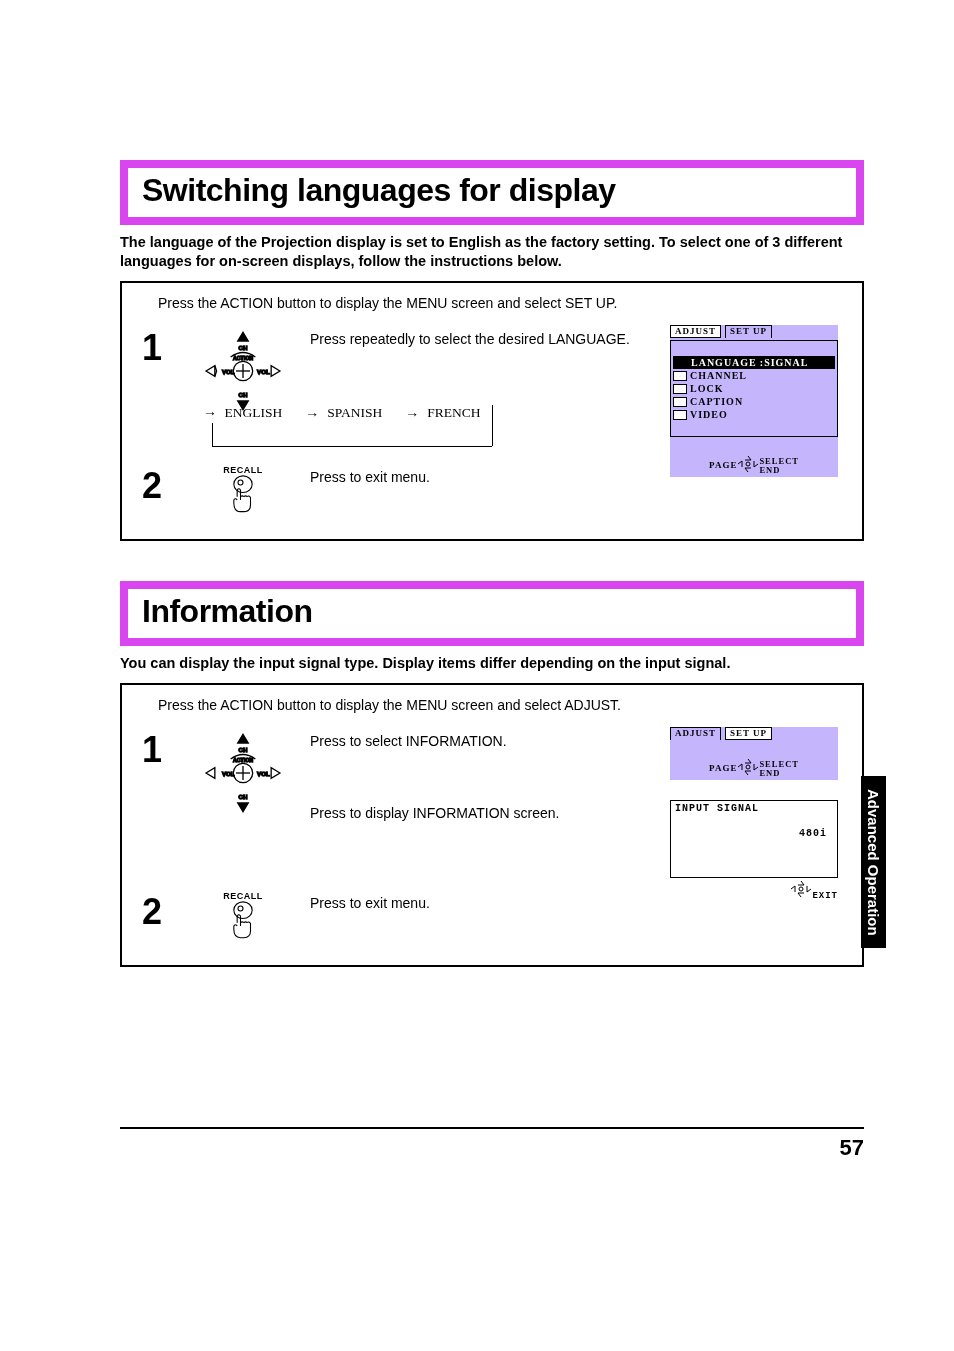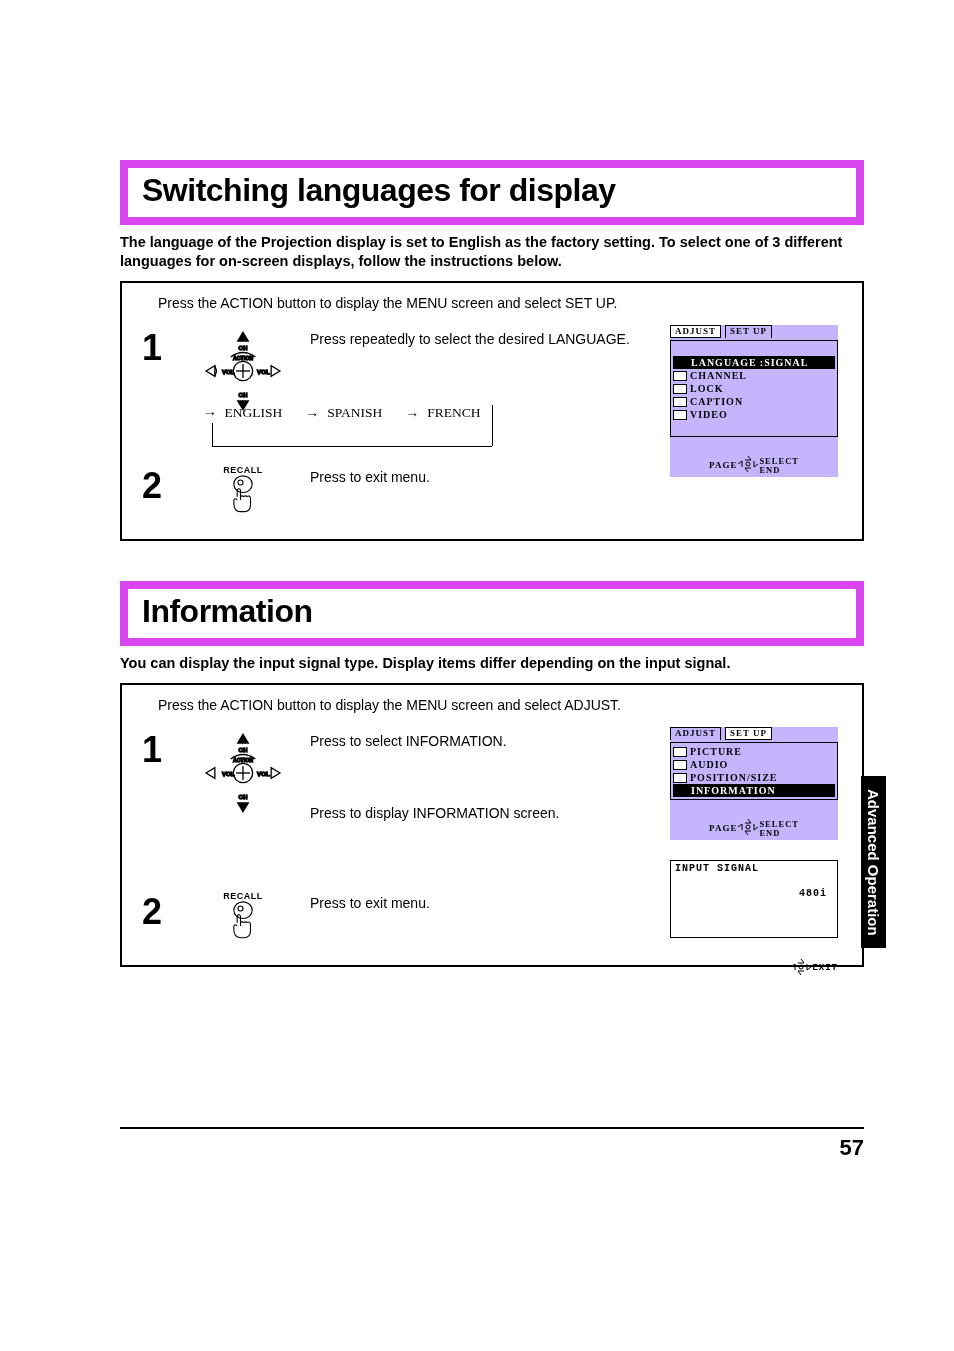--- a/index.html
+++ b/index.html
@@ -266,38 +266,20 @@
 
 <div class="inst-box" style="margin-bottom:0;">
   <p class="topline">Press the ACTION button to display the MENU screen and select ADJUST.</p>
 
   <div class="osd-outer" style="top:42px;">
     <div class="osd">
       <div class="osd-tabs">
         <span class="osd-tab" style="border-bottom:none">ADJUST</span>
         <span class="osd-tab inactive">SET UP</span>
       </div>
-      <div style="border:1px solid #000; padding:2px 2px;">
-        <div class="osd-row">
-            <span class="mini-icon"></span>
-            <span>PICTURE</span>
-          </div>
-        <div class="osd-row">
-            <span class="mini-icon"></span>
-            <span>AUDIO</span>
-          </div>
-        <div class="osd-row">
-            <span class="mini-icon"></span>
-            <span>POSITION/SIZE</span>
-          </div>
-        <div class="osd-row hl">
-            <span class="mini-icon inv"></span>
-            <span>INFORMATION</span>
-          </div>
-      </div>
       <div class="osd-footer">
         <span>PAGE</span>
         <span>
           <svg width="22" height="18" viewBox="0 0 22 18">
               <g fill="none" stroke="#000" stroke-width="1">
                 <polyline points="11,1 14,5 8,5"></polyline>
                 <polyline points="11,17 8,13 14,13"></polyline>
                 <polyline points="1,9 5,6 5,12"></polyline>
                 <polyline points="21,9 17,12 17,6"></polyline>
                 <circle cx="11" cy="9" r="2"></circle>
@@ -309,21 +291,21 @@
           <span>END</span>
         </div>
       </div>
     </div>
 
     <div class="input-signal" style="margin-top:20px;">
       <div style="border:1px solid #000; padding:2px 4px 38px 4px;">
         <div>INPUT SIGNAL</div>
         <div style="text-align:right; padding-right:6px; margin-top:14px;">480i</div>
       </div>
-      <div class="osd-footer" style="justify-content:flex-end; margin-top:20px;">
+      <div class="osd-footer" style="justify-content:flex-end; margin-top:2px;align-items:flex-end;">
         <span>
           <svg width="22" height="18" viewBox="0 0 22 18">
               <g fill="none" stroke="#000" stroke-width="1">
                 <polyline points="11,1 14,5 8,5"></polyline>
                 <polyline points="11,17 8,13 14,13"></polyline>
                 <polyline points="1,9 5,6 5,12"></polyline>
                 <polyline points="21,9 17,12 17,6"></polyline>
                 <circle cx="11" cy="9" r="2"></circle>
               </g>
             </svg>

